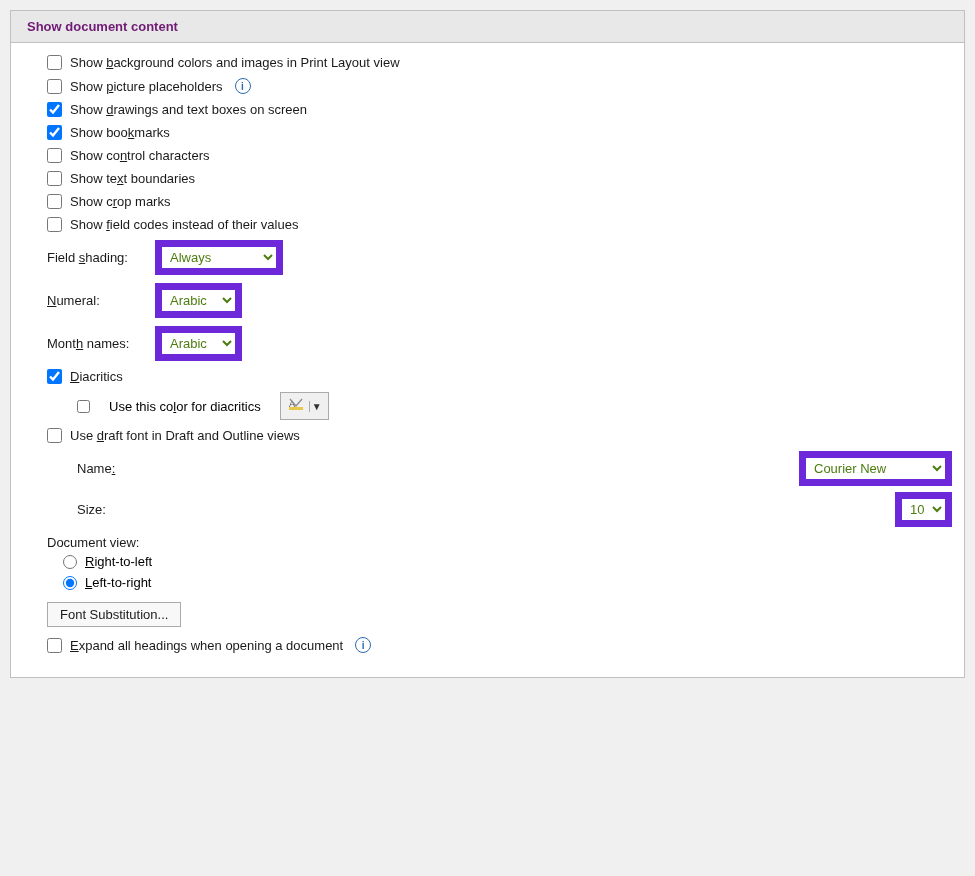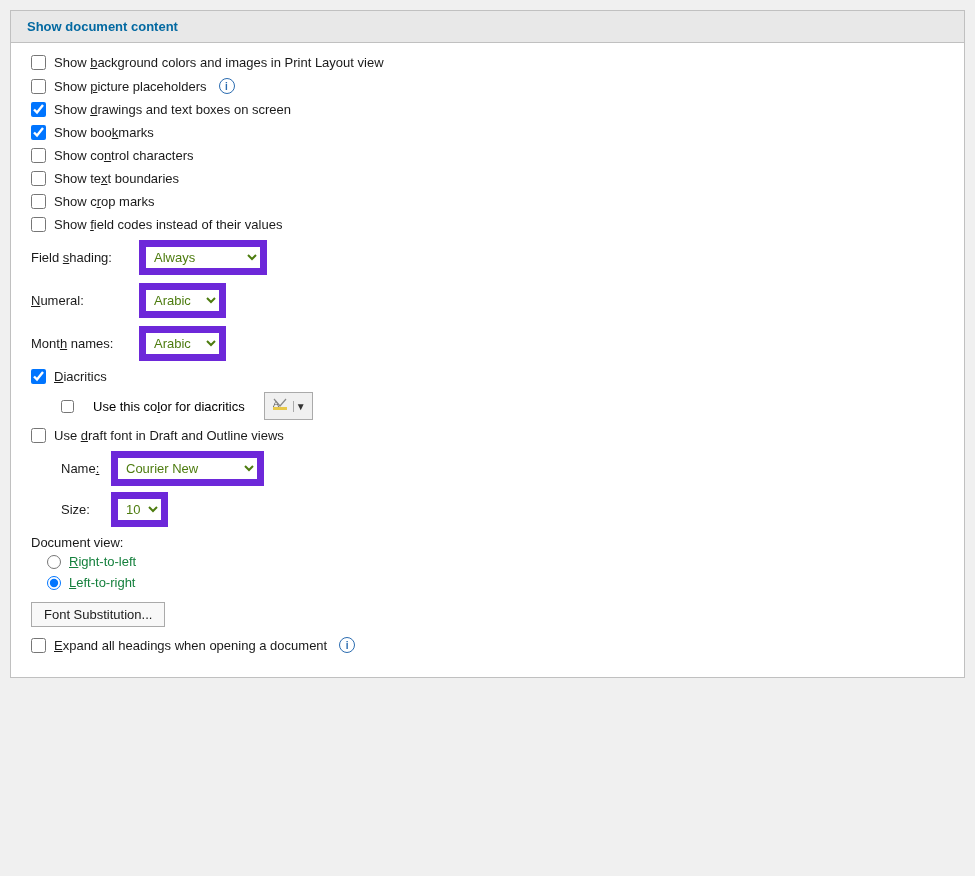--- a/index.html
+++ b/index.html
@@ -23,25 +23,26 @@
       background: #ffffff;
       border: 1px solid #c0c0c0;
     }
 
     .panel-header {
       background: #e8e8e8;
       border-bottom: 1px solid #c0c0c0;
       padding: 8px 16px;
       font-weight: 600;
       font-size: 13px;
-      color: #0369a1;
+      color: #701a75;
     }
 
     .panel-body {
       padding: 12px 12px 16px 20px;
+      margin-left: 16px;
     }
 
     .checkbox-row {
       display: flex;
       align-items: center;
       margin-bottom: 8px;
       gap: 8px;
     }
 
     .checkbox-row input[type="checkbox"] {
@@ -150,20 +151,21 @@
     .draft-indent {
       margin-left: 30px;
       margin-top: 6px;
     }
 
     .draft-field {
       display: flex;
       align-items: center;
       margin-bottom: 6px;
       gap: 0;
+      justify-content: space-between;
     }
 
     .draft-field label {
       min-width: 50px;
       color: #1a1a1a;
     }
 
     .document-view-section {
       margin-bottom: 8px;
     }
@@ -182,21 +184,21 @@
     }
 
     .radio-row input[type="radio"] {
       width: 14px;
       height: 14px;
       cursor: pointer;
       flex-shrink: 0;
     }
 
     .radio-row label {
-      color: #15803d;
+      color: #000000;
       cursor: pointer;
     }
 
     .font-sub-btn {
       border: 1px solid #aaa;
       background: #f8f8f8;
       padding: 4px 12px;
       font-size: 13px;
       cursor: pointer;
       color: #1a1a1a;

